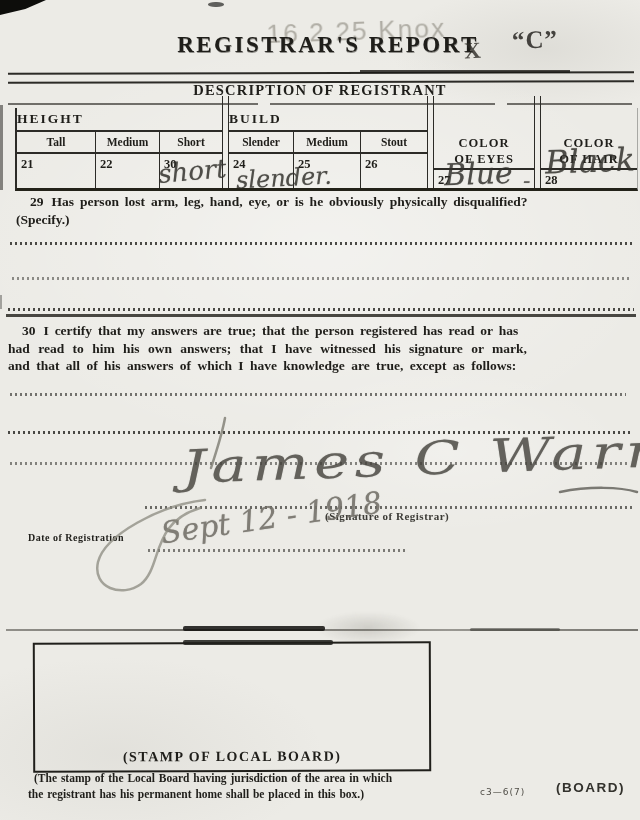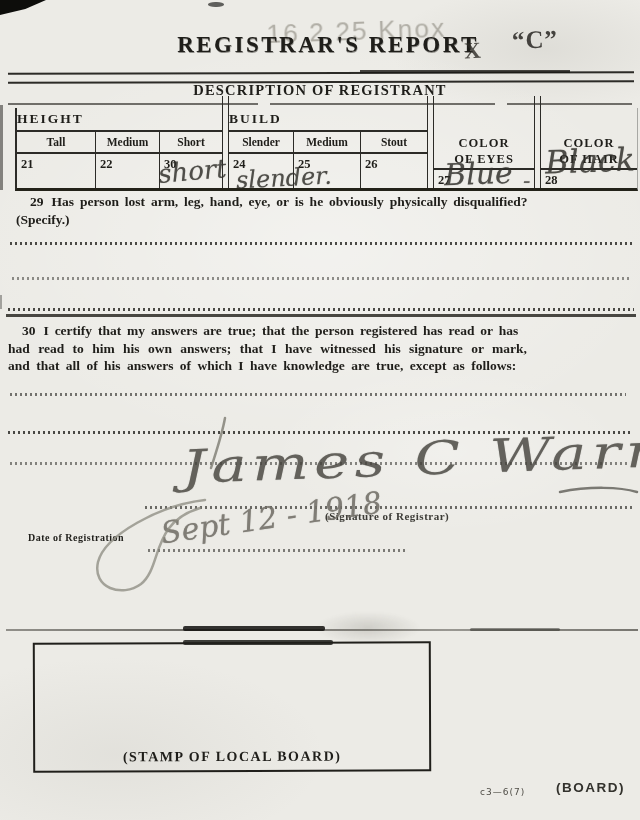--- a/index.html
+++ b/index.html
@@ -232,17 +232,21 @@
   <div class="abs ghost-smudge"></div>
   <div class="abs bline"></div>
   <div class="abs bline-dark1"></div>
   <div class="abs bline-dark2"></div>
   <div class="abs bline-dark3"></div>
 
   <div class="abs stamp-box">
     <div class="stamp-box-label">(STAMP OF LOCAL BOARD)</div>
   </div>
 
+  <div class="abs box-caption">
+    <div class="c1">(The stamp of the Local Board having jurisdiction of the area in which</div>
+    <div class="c2">the registrant has his permanent home shall be placed in this box.)</div>
+  </div>
 
   <div class="abs form-number">c3—6(7)</div>
   <div class="abs over-label">(BOARD)</div>
 
 </div>
 
 </body></html>

